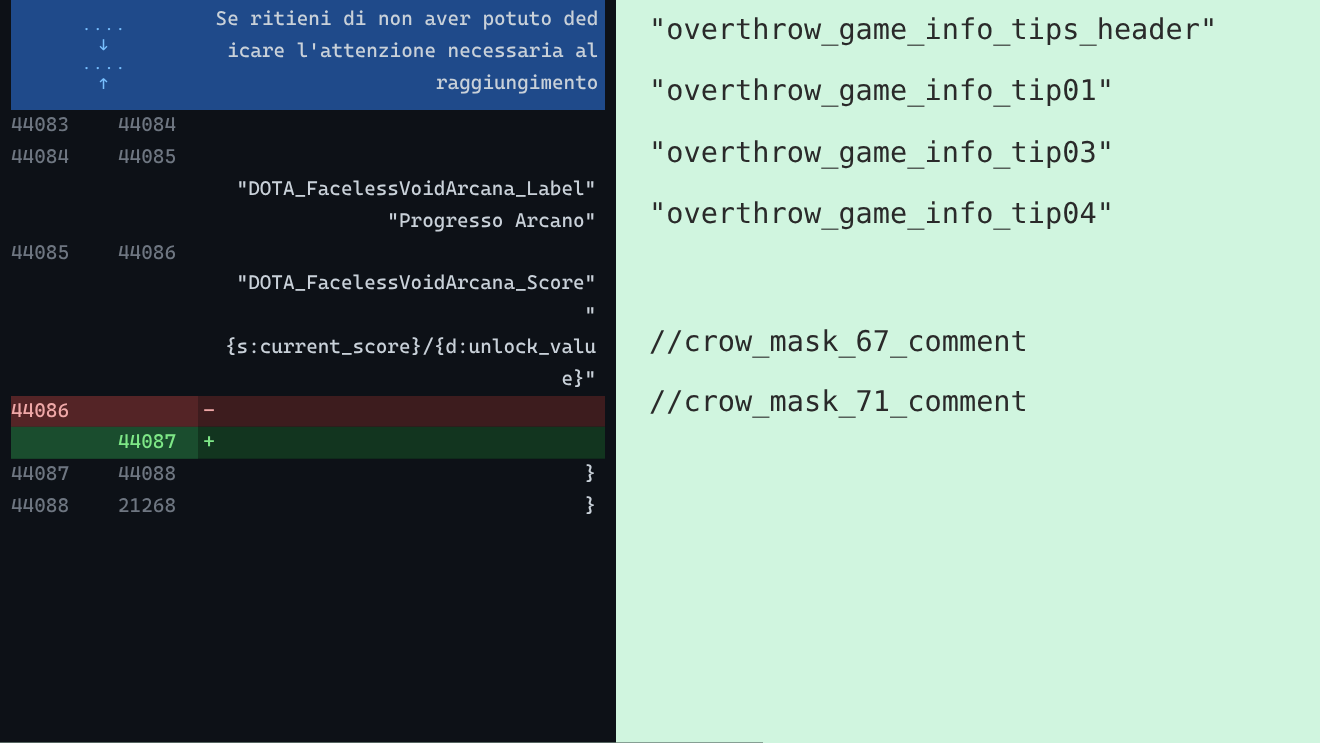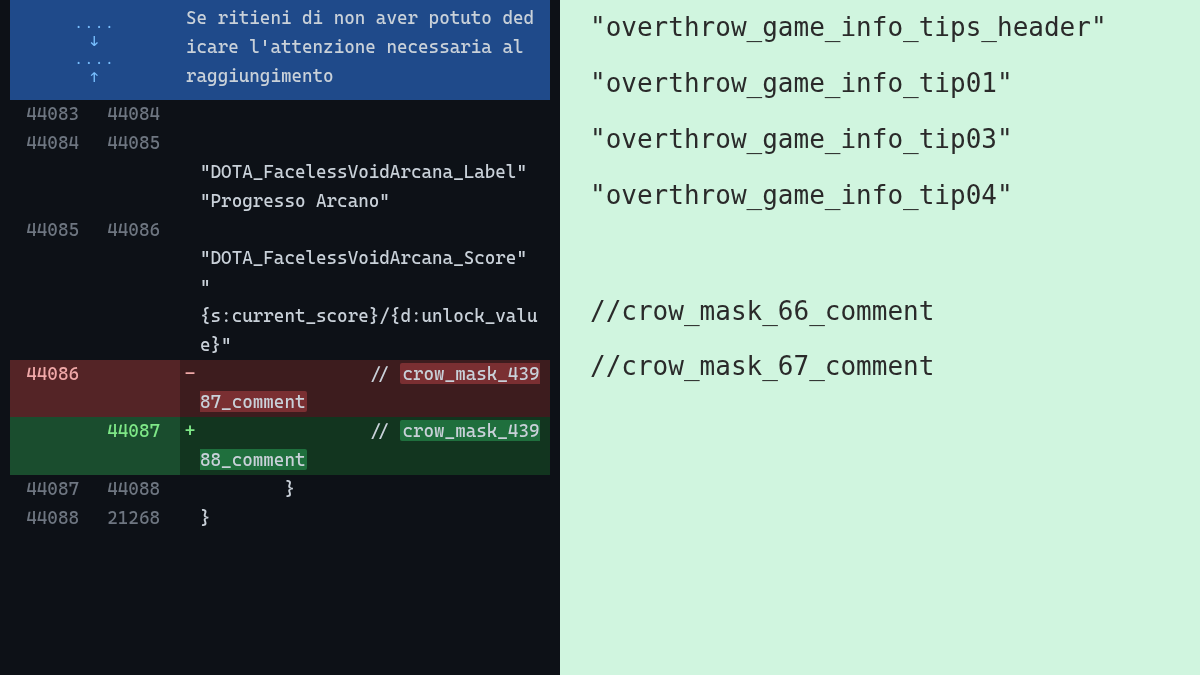--- a/index.html
+++ b/index.html
@@ -35,33 +35,34 @@
       line-height: 1.6;
     }
     .gutter {
       width: 170px;
       flex-shrink: 0;
       display: flex;
       color: #6e7681;
       text-align: right;
       padding-right: 8px;
     }
-    .ln-old { width: 85px; padding-right: 12px; text-align: right; }
+    .ln-old { width: 85px; padding-right: 12px; text-align: left; }
     .ln-new { width: 85px; padding-right: 12px; text-align: right; }
     .marker {
       width: 20px;
       flex-shrink: 0;
       color: #8b949e;
       text-align: center;
     }
     .content {
       flex: 1;
       white-space: pre-wrap;
       word-break: break-all;
       padding-right: 8px;
+      text-align: right;
     }
 
     .header-row {
       background: #1f4a8a;
     }
     .header-row .gutter {
       background: #1f4a8a;
       display: flex;
       flex-direction: column;
       align-items: center;
@@ -156,30 +157,28 @@
 "
 {s:current_score}/{d:unlock_value}"</div>
     </div>
 
     <div class="diff-row row-del">
       <div class="gutter">
         <span class="ln-old">44086</span>
         <span class="ln-new"></span>
       </div>
       <div class="marker">-</div>
-      <div class="content"><span>                // </span><span class="highlight">crow_mask_43987_comment</span></div>
     </div>
 
     <div class="diff-row row-add">
       <div class="gutter">
         <span class="ln-old"></span>
         <span class="ln-new">44087</span>
       </div>
       <div class="marker">+</div>
-      <div class="content"><span>                // </span><span class="highlight">crow_mask_43988_comment</span></div>
     </div>
 
     <div class="diff-row">
       <div class="gutter">
         <span class="ln-old">44087</span>
         <span class="ln-new">44088</span>
       </div>
       <div class="marker"> </div>
       <div class="content">        }</div>
     </div>
@@ -195,15 +194,15 @@
 
   </div>
 </div>
 
 <div class="right-panel">
   <div class="right-line">"overthrow_game_info_tips_header"</div>
   <div class="right-line">"overthrow_game_info_tip01"</div>
   <div class="right-line">"overthrow_game_info_tip03"</div>
   <div class="right-line">"overthrow_game_info_tip04"</div>
   <div class="right-spacer"></div>
-  <div class="right-line">//crow_mask_66_comment</div>
   <div class="right-line">//crow_mask_67_comment</div>
+  <div class="right-line">//crow_mask_71_comment</div>
 </div>
 
 </body></html>

